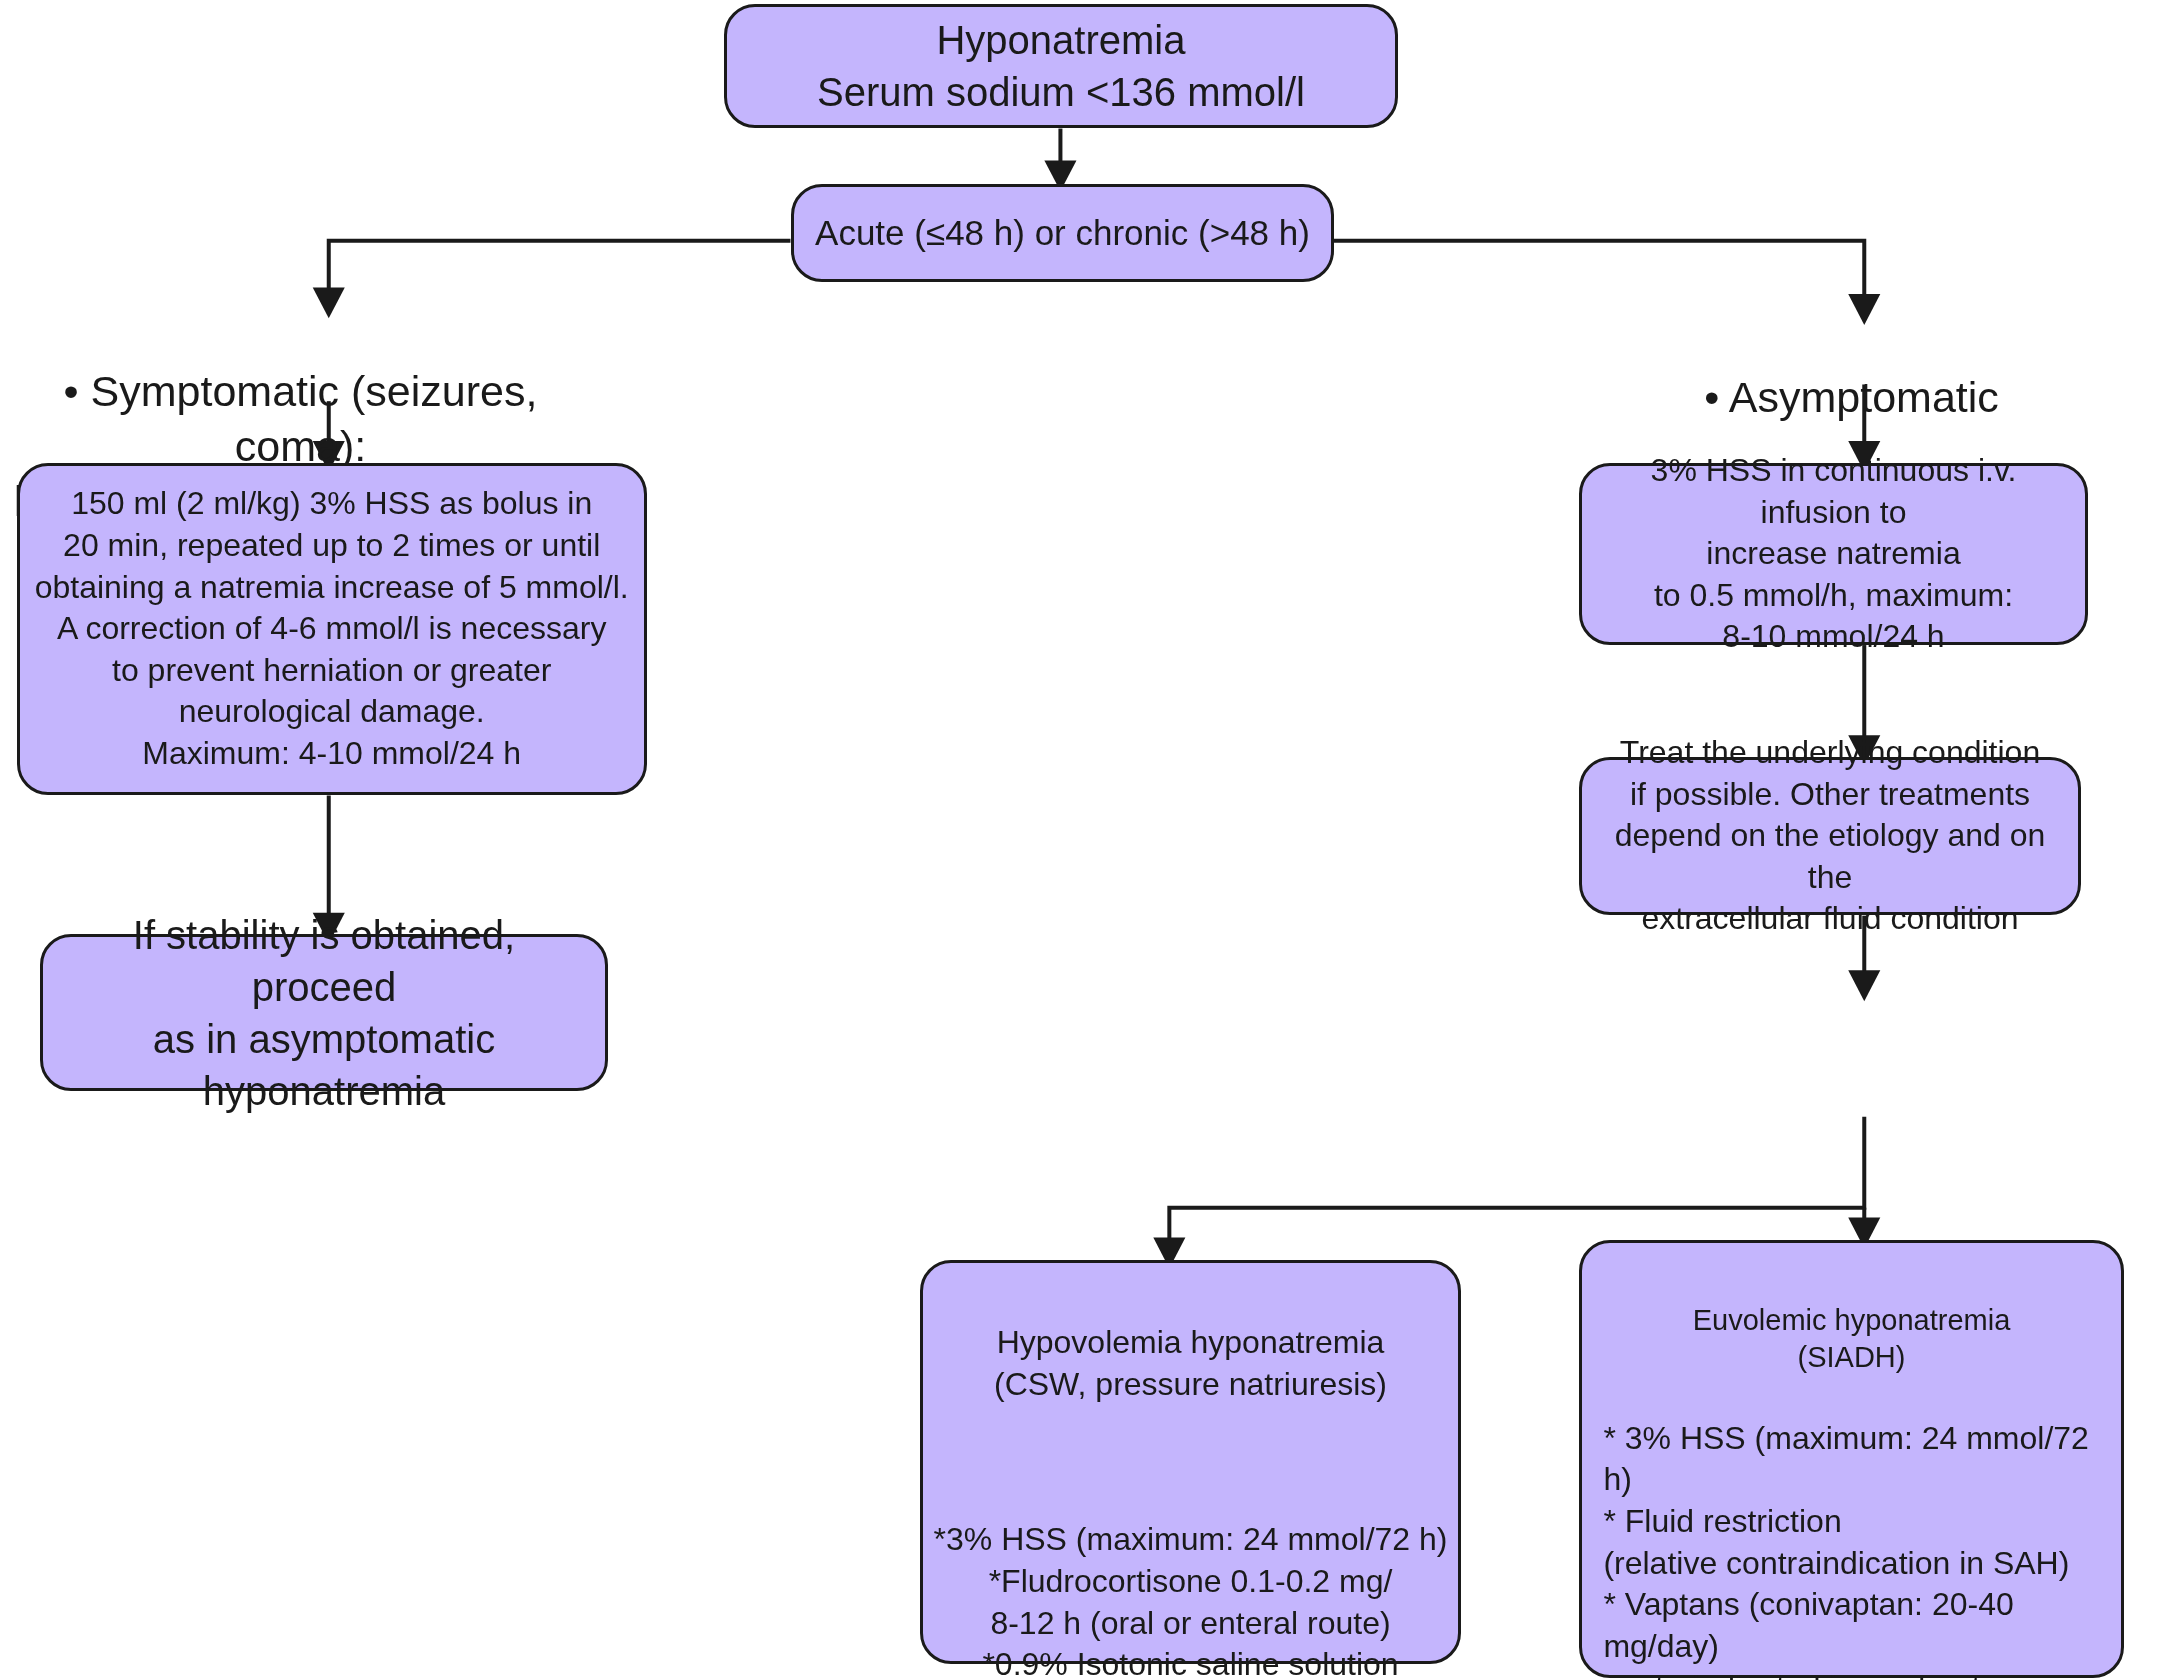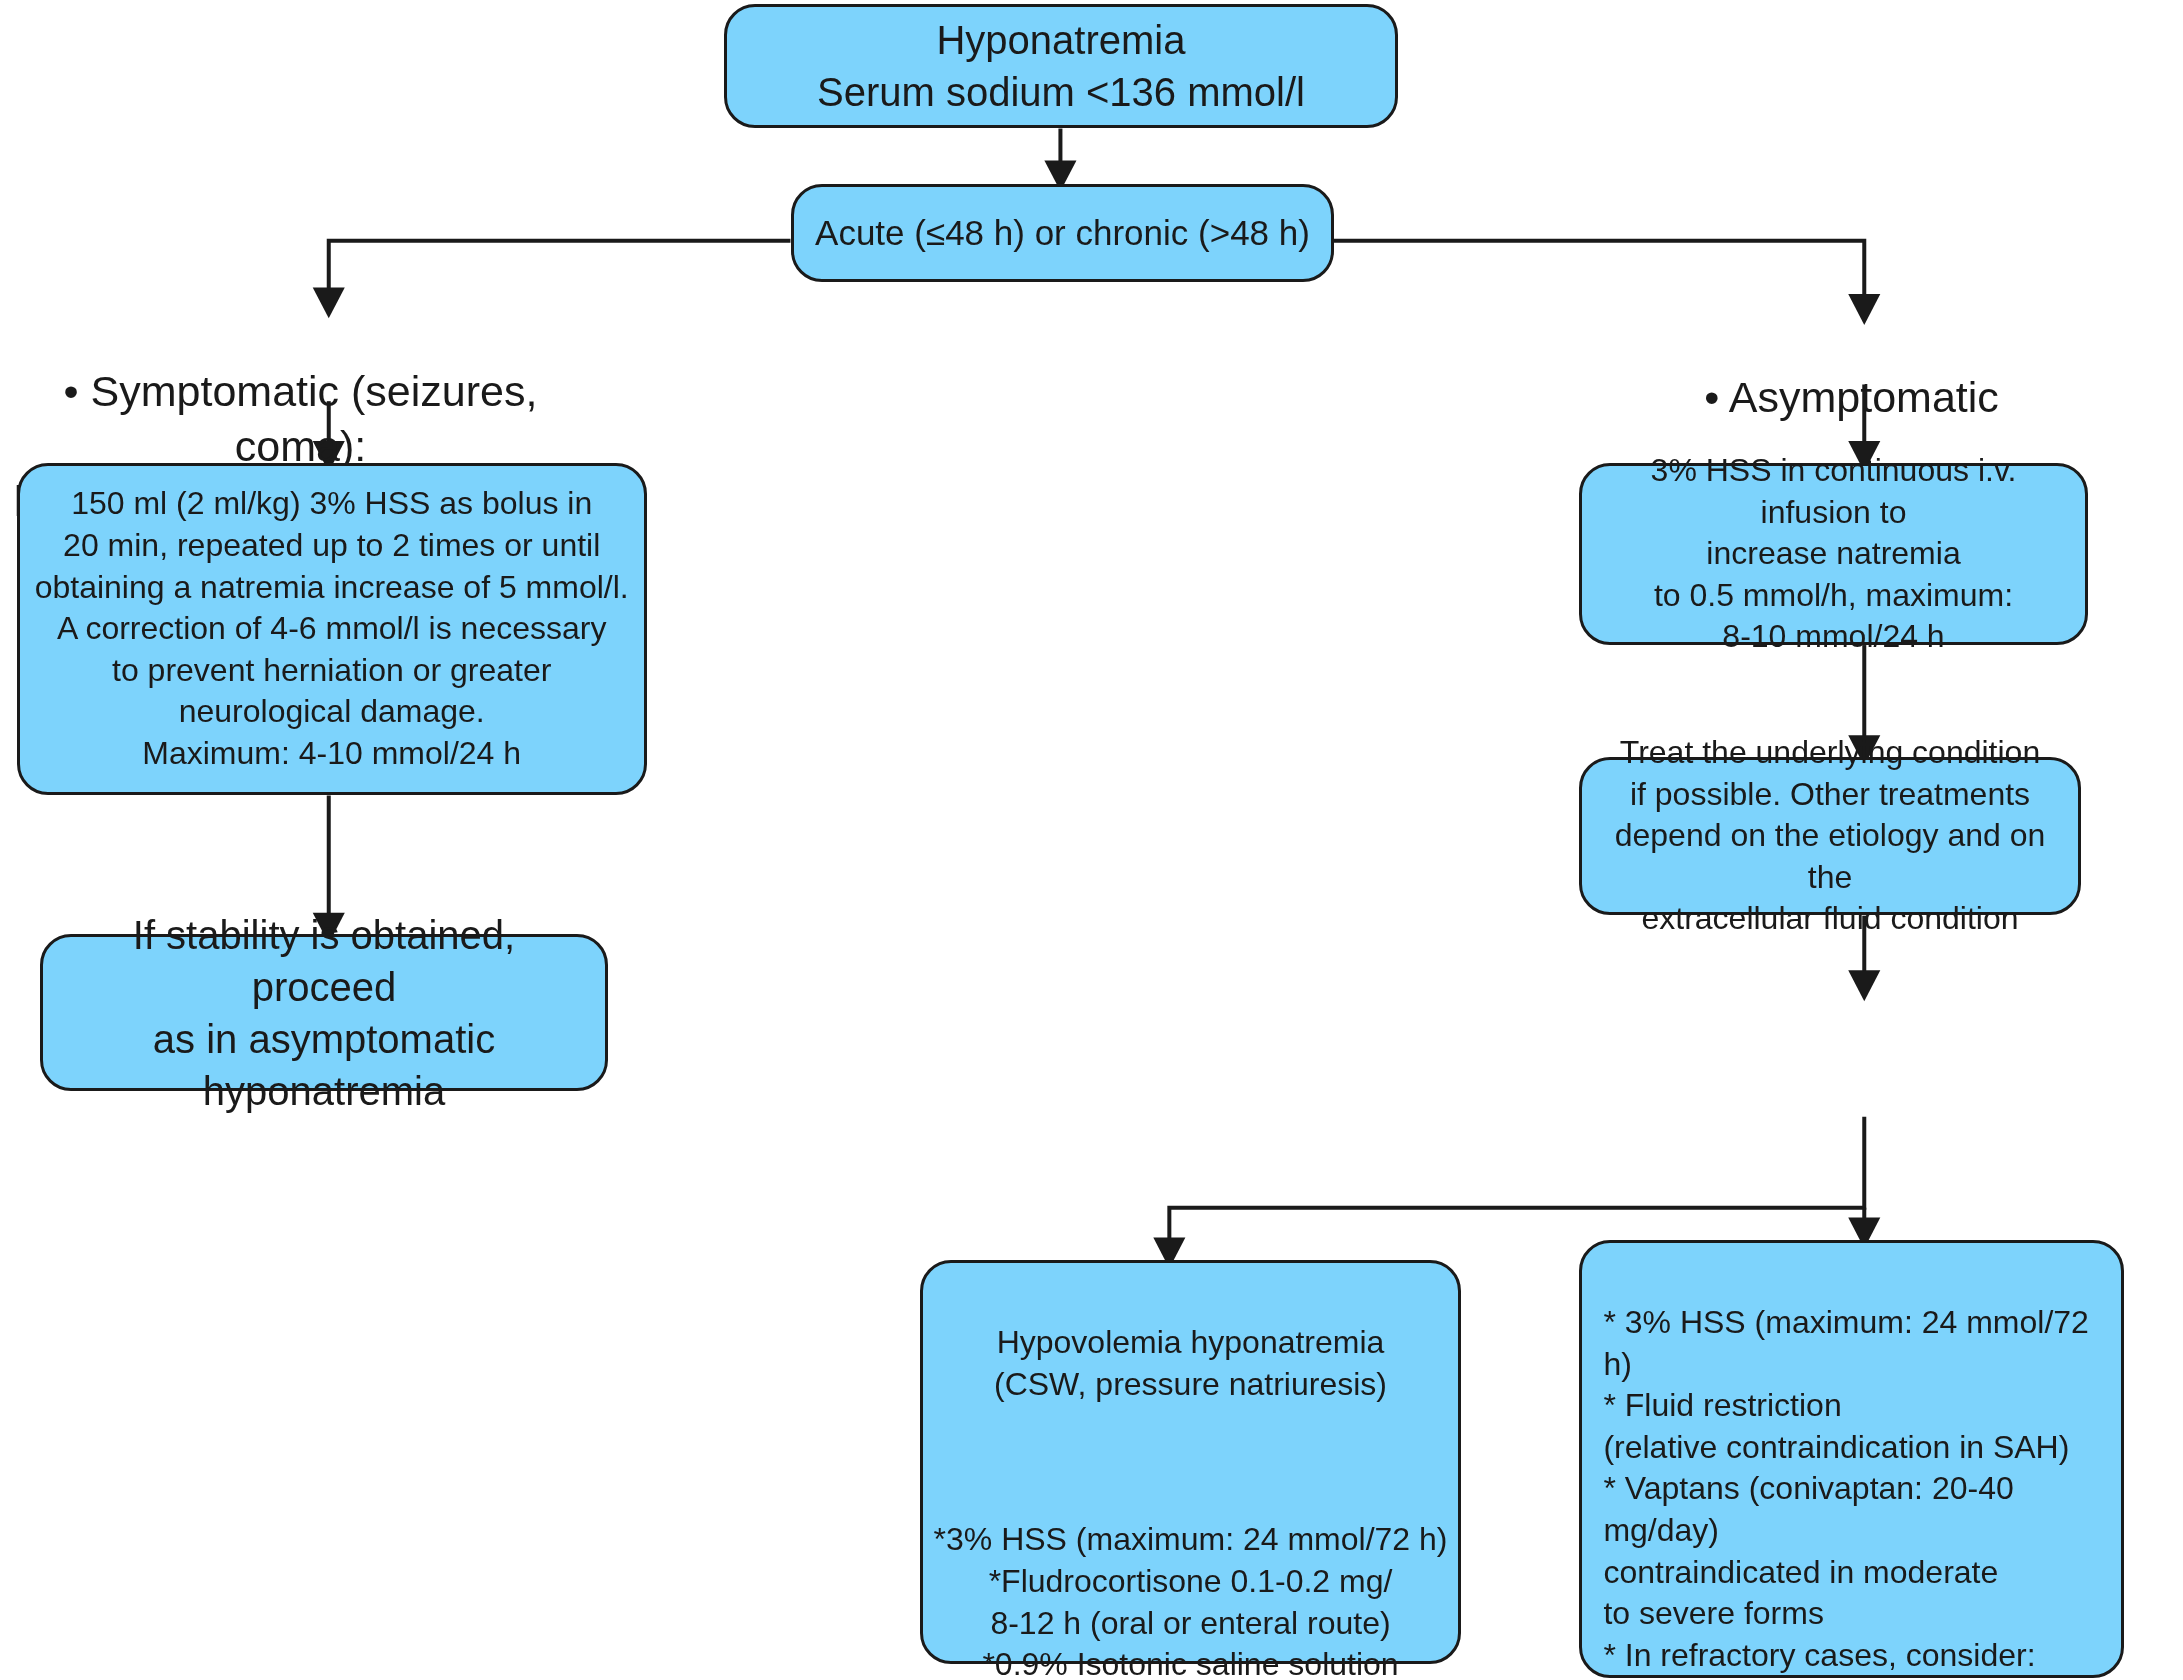--- a/index.html
+++ b/index.html
@@ -25,21 +25,21 @@
     left: 0;
     top: 0;
     width: 2183px;
     height: 1681px;
     pointer-events: none;
   }
   
   .node {
     position: absolute;
     box-sizing: border-box;
-    background: #7dd3fc;
+    background: #c4b5fd;
     border: 3.3px solid #1a1a1a;
     border-radius: 31px;
     display: flex;
     align-items: center;
     justify-content: center;
     text-align: center;
     line-height: 1.30;
     white-space: pre-line;
     padding: 6.7px 12px;
   }
@@ -175,20 +175,22 @@
 (CSW, pressure natriuresis)</div>
     <div class="gap"></div>
     <div class="body">*3% HSS (maximum: 24 mmol/72 h)
 *Fludrocortisone 0.1-0.2 mg/
 8-12 h (oral or enteral route)
 *0.9% Isotonic saline solution
 (avoid desalination)</div>
   </div>
 
   <div class="node stacked" id="node-euvolemic">
+    <div class="heading">Euvolemic hyponatremia
+(SIADH)</div>
     <div class="body">* 3% HSS (maximum: 24 mmol/72 h)
 * Fluid restriction
 (relative contraindication in SAH)
 * Vaptans (conivaptan: 20-40 mg/day)
 contraindicated in moderate
 to severe forms
 * In refractory cases, consider:
 demeclocycline, lithium, furosemide</div>
   </div>
 

